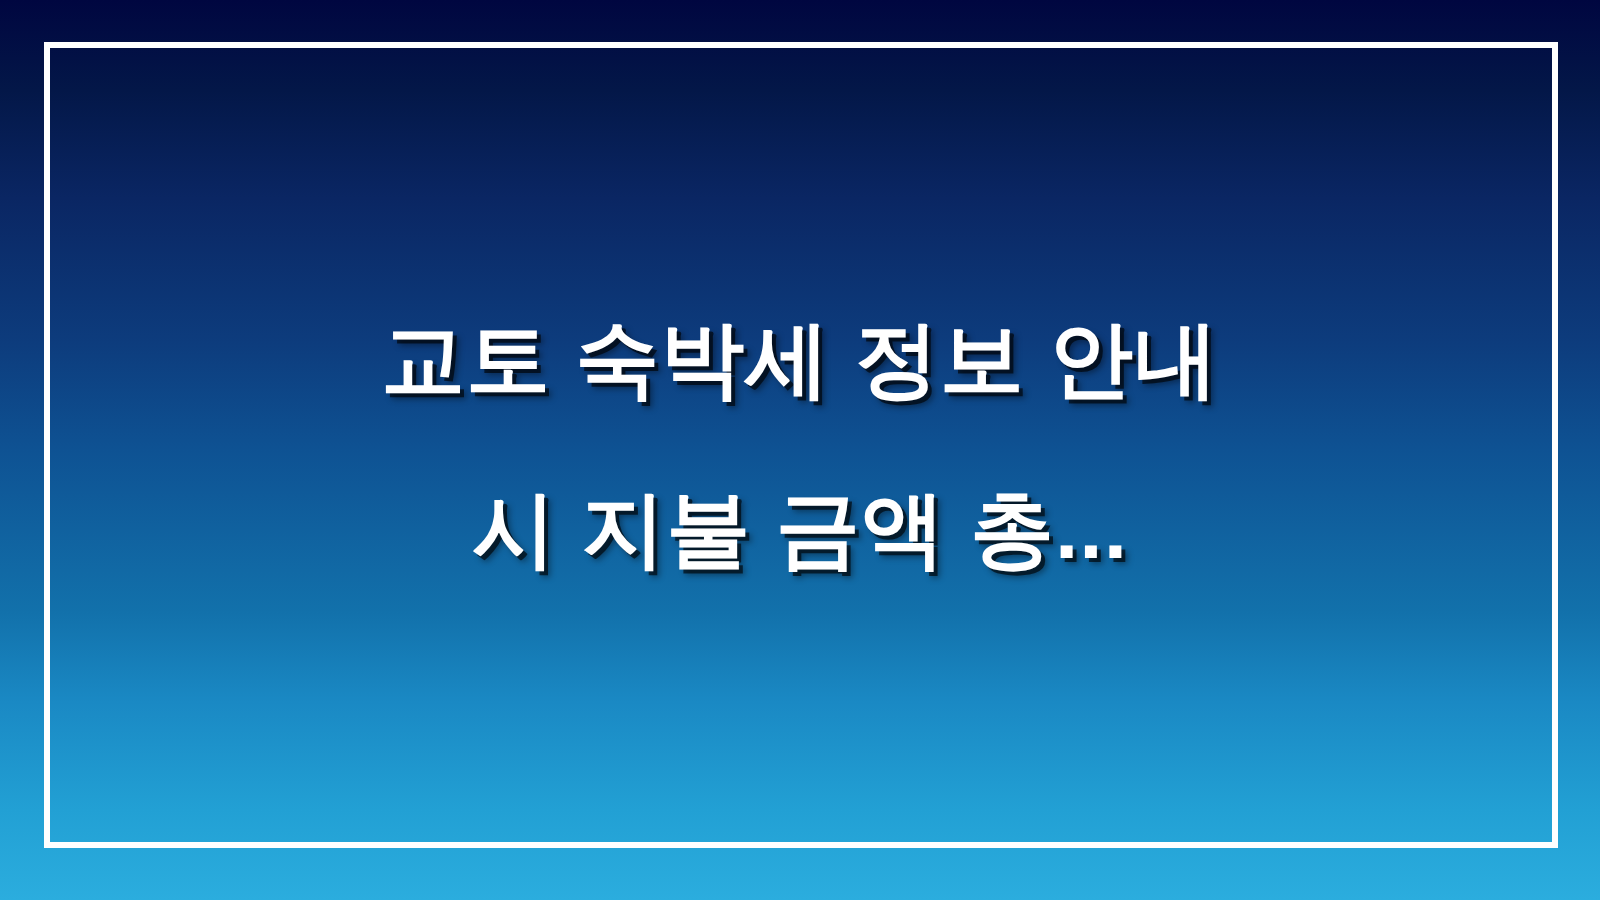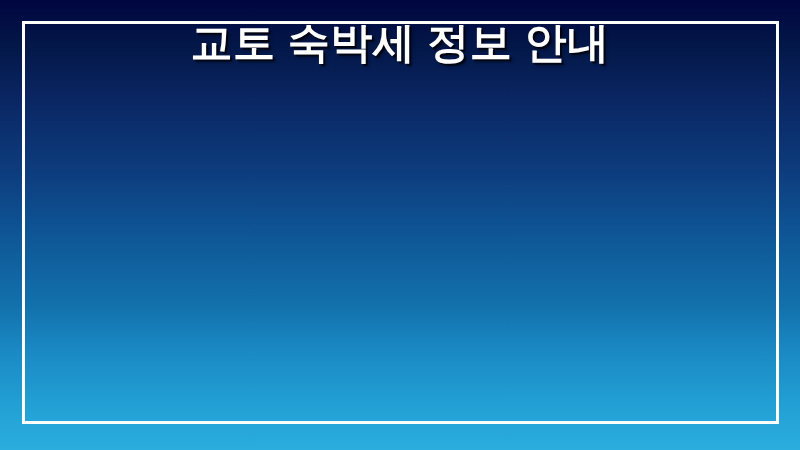--- a/index.html
+++ b/index.html
@@ -49,21 +49,21 @@
   
   .headline {
     position: absolute;
     left: 0;
     right: 0;
     top: 0;
     bottom: 0;
     display: flex;
     flex-direction: column;
     align-items: center;
-    justify-content: space-between;
+    justify-content: center;
     gap: 0;
     padding-bottom: 6px;
     box-sizing: border-box;
   }
 
   .headline-line {
     display: block;
     width: 100%;
     text-align: center;
     color: #ffffff;
@@ -81,15 +81,16 @@
 <body>
 
 <div id="stage">
 
   <div class="backdrop"></div>
 
   <div class="frame"></div>
 
   <div class="headline">
     <span class="headline-line">교토 숙박세 정보 안내</span>
+    <span class="headline-line">시 지불 금액 총...</span>
   </div>
 
 </div>
 
 </body></html>

